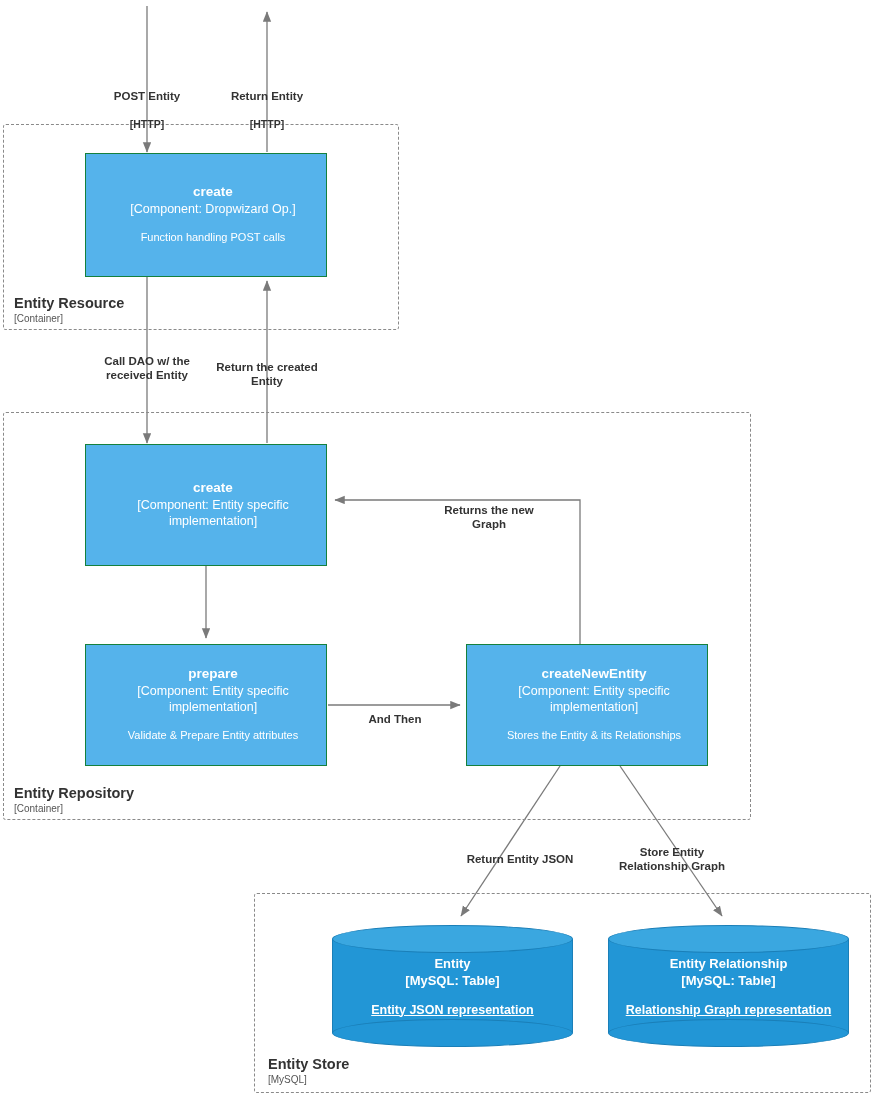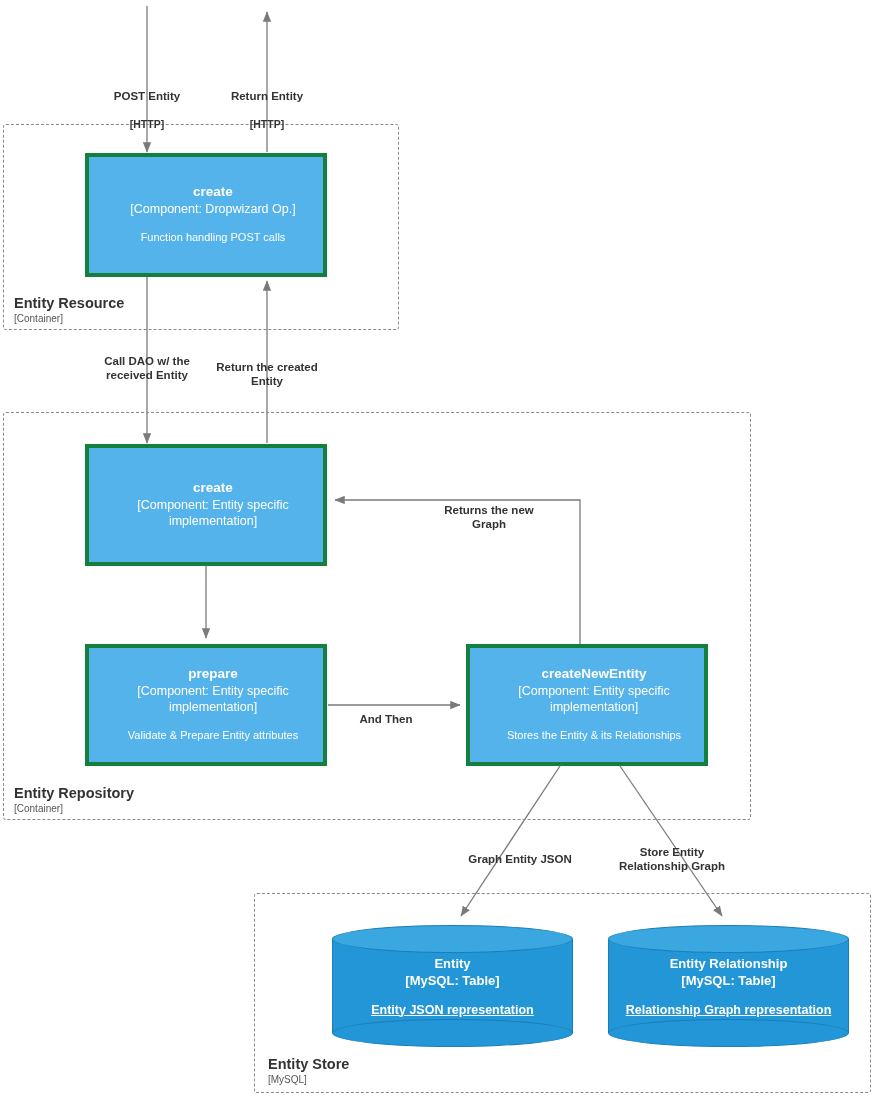--- a/index.html
+++ b/index.html
@@ -46,21 +46,21 @@
     color: #555555;
     font-size: 10px;
     white-space: nowrap;
   }
 
   
   .component {
     position: absolute;
     box-sizing: border-box;
     background: #55b3eb;
-    border: 4px solid #15803d;
+    border: 1px solid #15803d;
     color: #ffffff;
     text-align: center;
     padding: 8px 6px 10px 20px;
     display: flex;
     flex-direction: column;
     align-items: center;
     justify-content: center;
   }
   .component .c-name {
     font-weight: bold;
@@ -267,31 +267,31 @@
     <div>Call DAO w/ the
 received Entity</div>
   </div>
 
   <div class="edge-label" style="left:202px; top:346px; width:130px;">
     <div>Return the created
 Entity</div>
   </div>
 
 
-  <div class="edge-label" style="left:336px; top:698px; width:100px;text-align:center;">
+  <div class="edge-label" style="left:345px; top:698px; width:100px;text-align:center;">
     <div>And Then</div>
   </div>
 
   <div class="edge-label" style="left:420px; top:489px; width:138px;">
     <div>Returns the new
 Graph</div>
   </div>
 
   <div class="edge-label" style="left:446px; top:838px; width:148px;">
-    <div>Graph Entity JSON</div>
+    <div>Return Entity JSON</div>
   </div>
 
   <div class="edge-label" style="left:598px; top:831px; width:148px;">
     <div>Store Entity
 Relationship Graph</div>
   </div>
 
 </div>
 
 </body></html>

